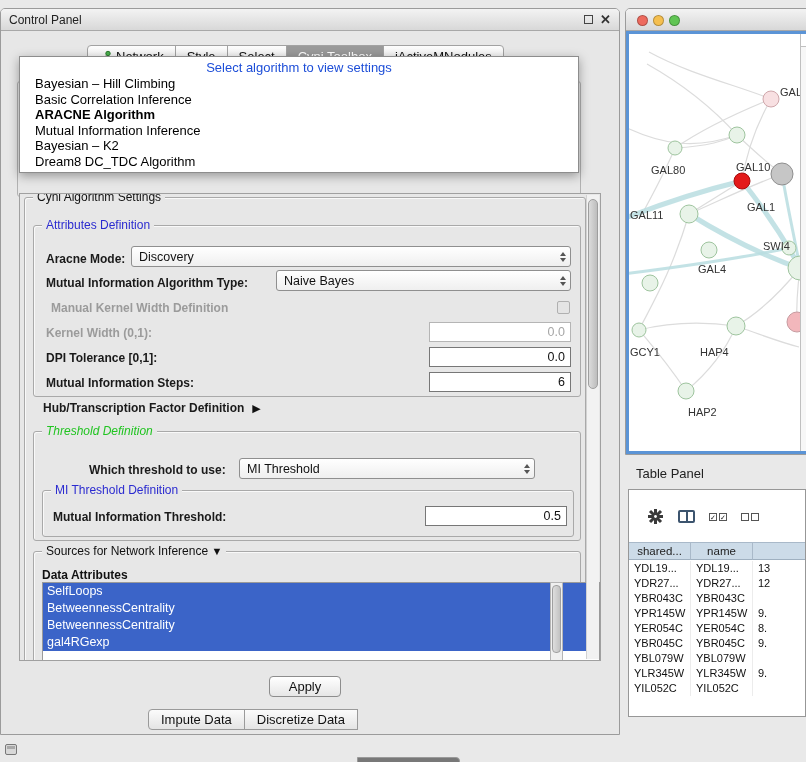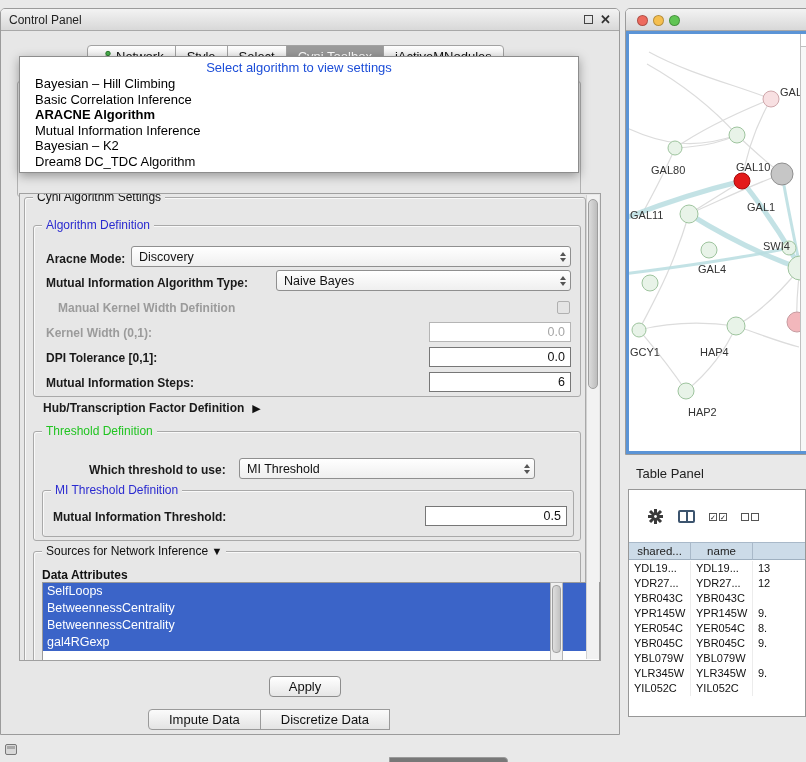--- a/index.html
+++ b/index.html
@@ -40,21 +40,21 @@
     border:1px solid #a0a0a0; background:#e7e7e7; overflow:hidden; }
   .vscroll { position:absolute; top:1px; right:1px; bottom:1px; width:13px; background:#f2f2f2; border-left:1px solid #d2d2d2; }
   .vthumb { position:absolute; top:4px; left:1px; width:10px; height:190px;
     background:linear-gradient(90deg,#dcdcdc,#bdbdbd); border:1px solid #9e9e9e; border-radius:5px; }
 
   .group { position:absolute; border:1px solid #a9a9a9; border-radius:3px;
     box-shadow:inset 1px 1px 0 rgba(255,255,255,.75); }
   .legend { position:absolute; top:-8px; left:8px; background:#e7e7e7; padding:0 4px;
     font-size:12px; white-space:nowrap; color:#111; }
   .legend.blue { color:var(--title_blue); }
-  .legend.green { color:var(--title_green); }
+  .legend.green { color:var(--title_green);font-style:italic; }
 
   .flabel { position:absolute; font-size:12px; font-weight:bold; color:#1a1a1a; white-space:nowrap; }
   .flabel.dis { color:#9b9b9b; }
 
   .combo { position:absolute; height:21px; border:1px solid #8f8f8f; border-radius:3px;
     background:linear-gradient(#ffffff,#efefef); display:flex; align-items:center; font-size:12.5px; color:#111; }
   .combo .cval { flex:1; padding-left:7px; white-space:nowrap; overflow:hidden; }
   .combo .carr { width:15px; display:flex; flex-direction:column; align-items:center; gap:2px; }
   .tri-up { width:0; height:0; border-left:3.5px solid transparent; border-right:3.5px solid transparent; border-bottom:4px solid #555; }
   .tri-dn { width:0; height:0; border-left:3.5px solid transparent; border-right:3.5px solid transparent; border-top:4px solid #555; }
@@ -73,21 +73,21 @@
     background:var(--selection); white-space:nowrap; }
   .lscroll { position:absolute; width:13px; background:#f0f0f0; border:1px solid #b5b5b5; }
   .lthumb { position:absolute; top:2px; left:1px; width:9px; height:68px;
     background:linear-gradient(90deg,#dedede,#c2c2c2); border:1px solid #a0a0a0; border-radius:4px; }
 
   .apply-btn { position:absolute; left:268px; top:667px; width:72px; height:21px;
     border:1px solid #8d8d8d; border-radius:4px; background:linear-gradient(#ffffff,#e6e6e6);
     font-size:13px; color:#111; display:flex; align-items:center; justify-content:center; }
 
   .btabs { position:absolute; top:700px; height:21px; display:flex; left:148px; }
-  .btab { height:21px; padding:0 20px; display:flex; align-items:center; font-size:13px; color:#111;
+  .btab { height:21px; padding:0 12px; display:flex; align-items:center; font-size:13px; color:#111;
     border:1px solid #9a9a9a; margin-left:-1px; background:linear-gradient(#fbfbfb,#e4e4e4); white-space:nowrap; }
   .btab:first-child { border-radius:4px 0 0 4px; }
   .btab:last-child { border-radius:0 4px 4px 0; }
   .btab.active { background:var(--infer_tab); color:#000000;margin-top:48px; }
 
   
   .netwin { position:absolute; left:625px; top:8px; width:190px; height:447px;
     border:1px solid #9b9b9b; border-radius:5px 0 0 0; background:#e7e7e7; }
   .netwin .titlebar { border-radius:4px 0 0 0; }
   .mac-dot { position:absolute; top:6px; width:11px; height:11px; border-radius:50%; border:1px solid rgba(0,0,0,.25); }
@@ -173,41 +173,41 @@
       <div class="item">Bayesian – K2</div>
       <div class="item">Dream8 DC_TDC Algorithm</div>
     </div>
 
     <div class="settings">
 
       <div class="group" style="left:4px; top:3px; width:562px; height:500px;">
         <span class="legend">Cyni Algorithm Settings</span>
 
         <div class="group" style="left:8px; top:27px; width:548px; height:172px;">
-          <span class="legend blue">Algorithm Definition</span>
+          <span class="legend blue">Attributes Definition</span>
 
           <span class="flabel" style="left:12px; top:26px;">Aracne Mode:</span>
           <div class="combo" style="left:97px; top:20px; width:440px;">
             <span class="cval">Discovery</span>
             <span class="carr">
                 <span class="tri-up"></span>
                 <span class="tri-dn"></span>
               </span>
           </div>
 
           <span class="flabel" style="left:12px; top:50px;">Mutual Information Algorithm Type:</span>
           <div class="combo" style="left:242px; top:44px; width:295px;">
             <span class="cval">Naive Bayes</span>
             <span class="carr">
                 <span class="tri-up"></span>
                 <span class="tri-dn"></span>
               </span>
           </div>
 
-          <span class="flabel dis" style="left:24px; top:75px;">Manual Kernel Width Definition</span>
+          <span class="flabel dis" style="left:17px; top:75px;">Manual Kernel Width Definition</span>
           <span class="cbox" style="left:523px; top:75px;"></span>
 
           <span class="flabel dis" style="left:12px; top:100px;">Kernel Width (0,1):</span>
           <input class="tfield dis" style="left: 395px; top: 96px; width: 142px;" value="0.0">
 
           <span class="flabel" style="left:12px; top:125px;">DPI Tolerance [0,1]:</span>
           <input class="tfield" style="left: 395px; top: 121px; width: 142px;" value="0.0">
 
           <span class="flabel" style="left:12px; top:150px;">Mutual Information Steps:</span>
           <input class="tfield" style="left: 395px; top: 146px; width: 142px;" value="6">

